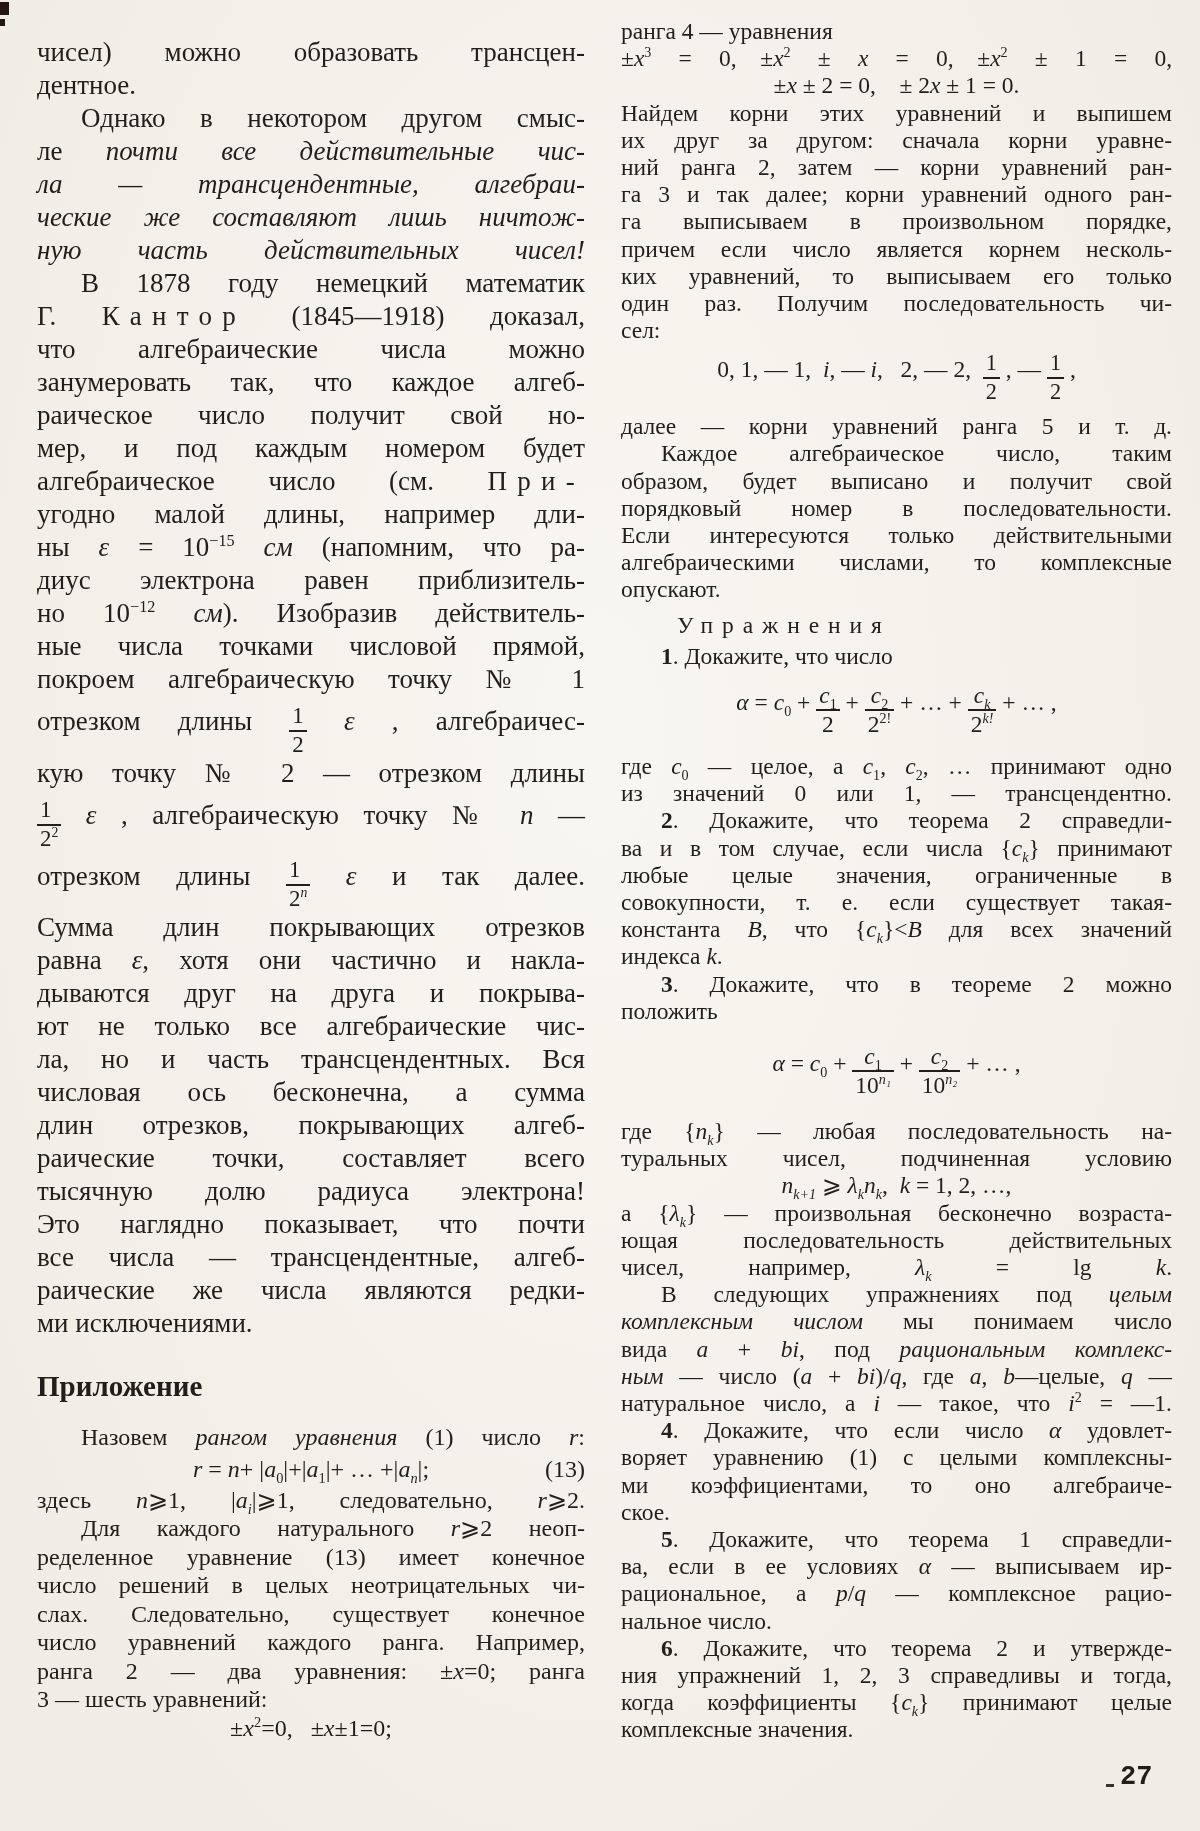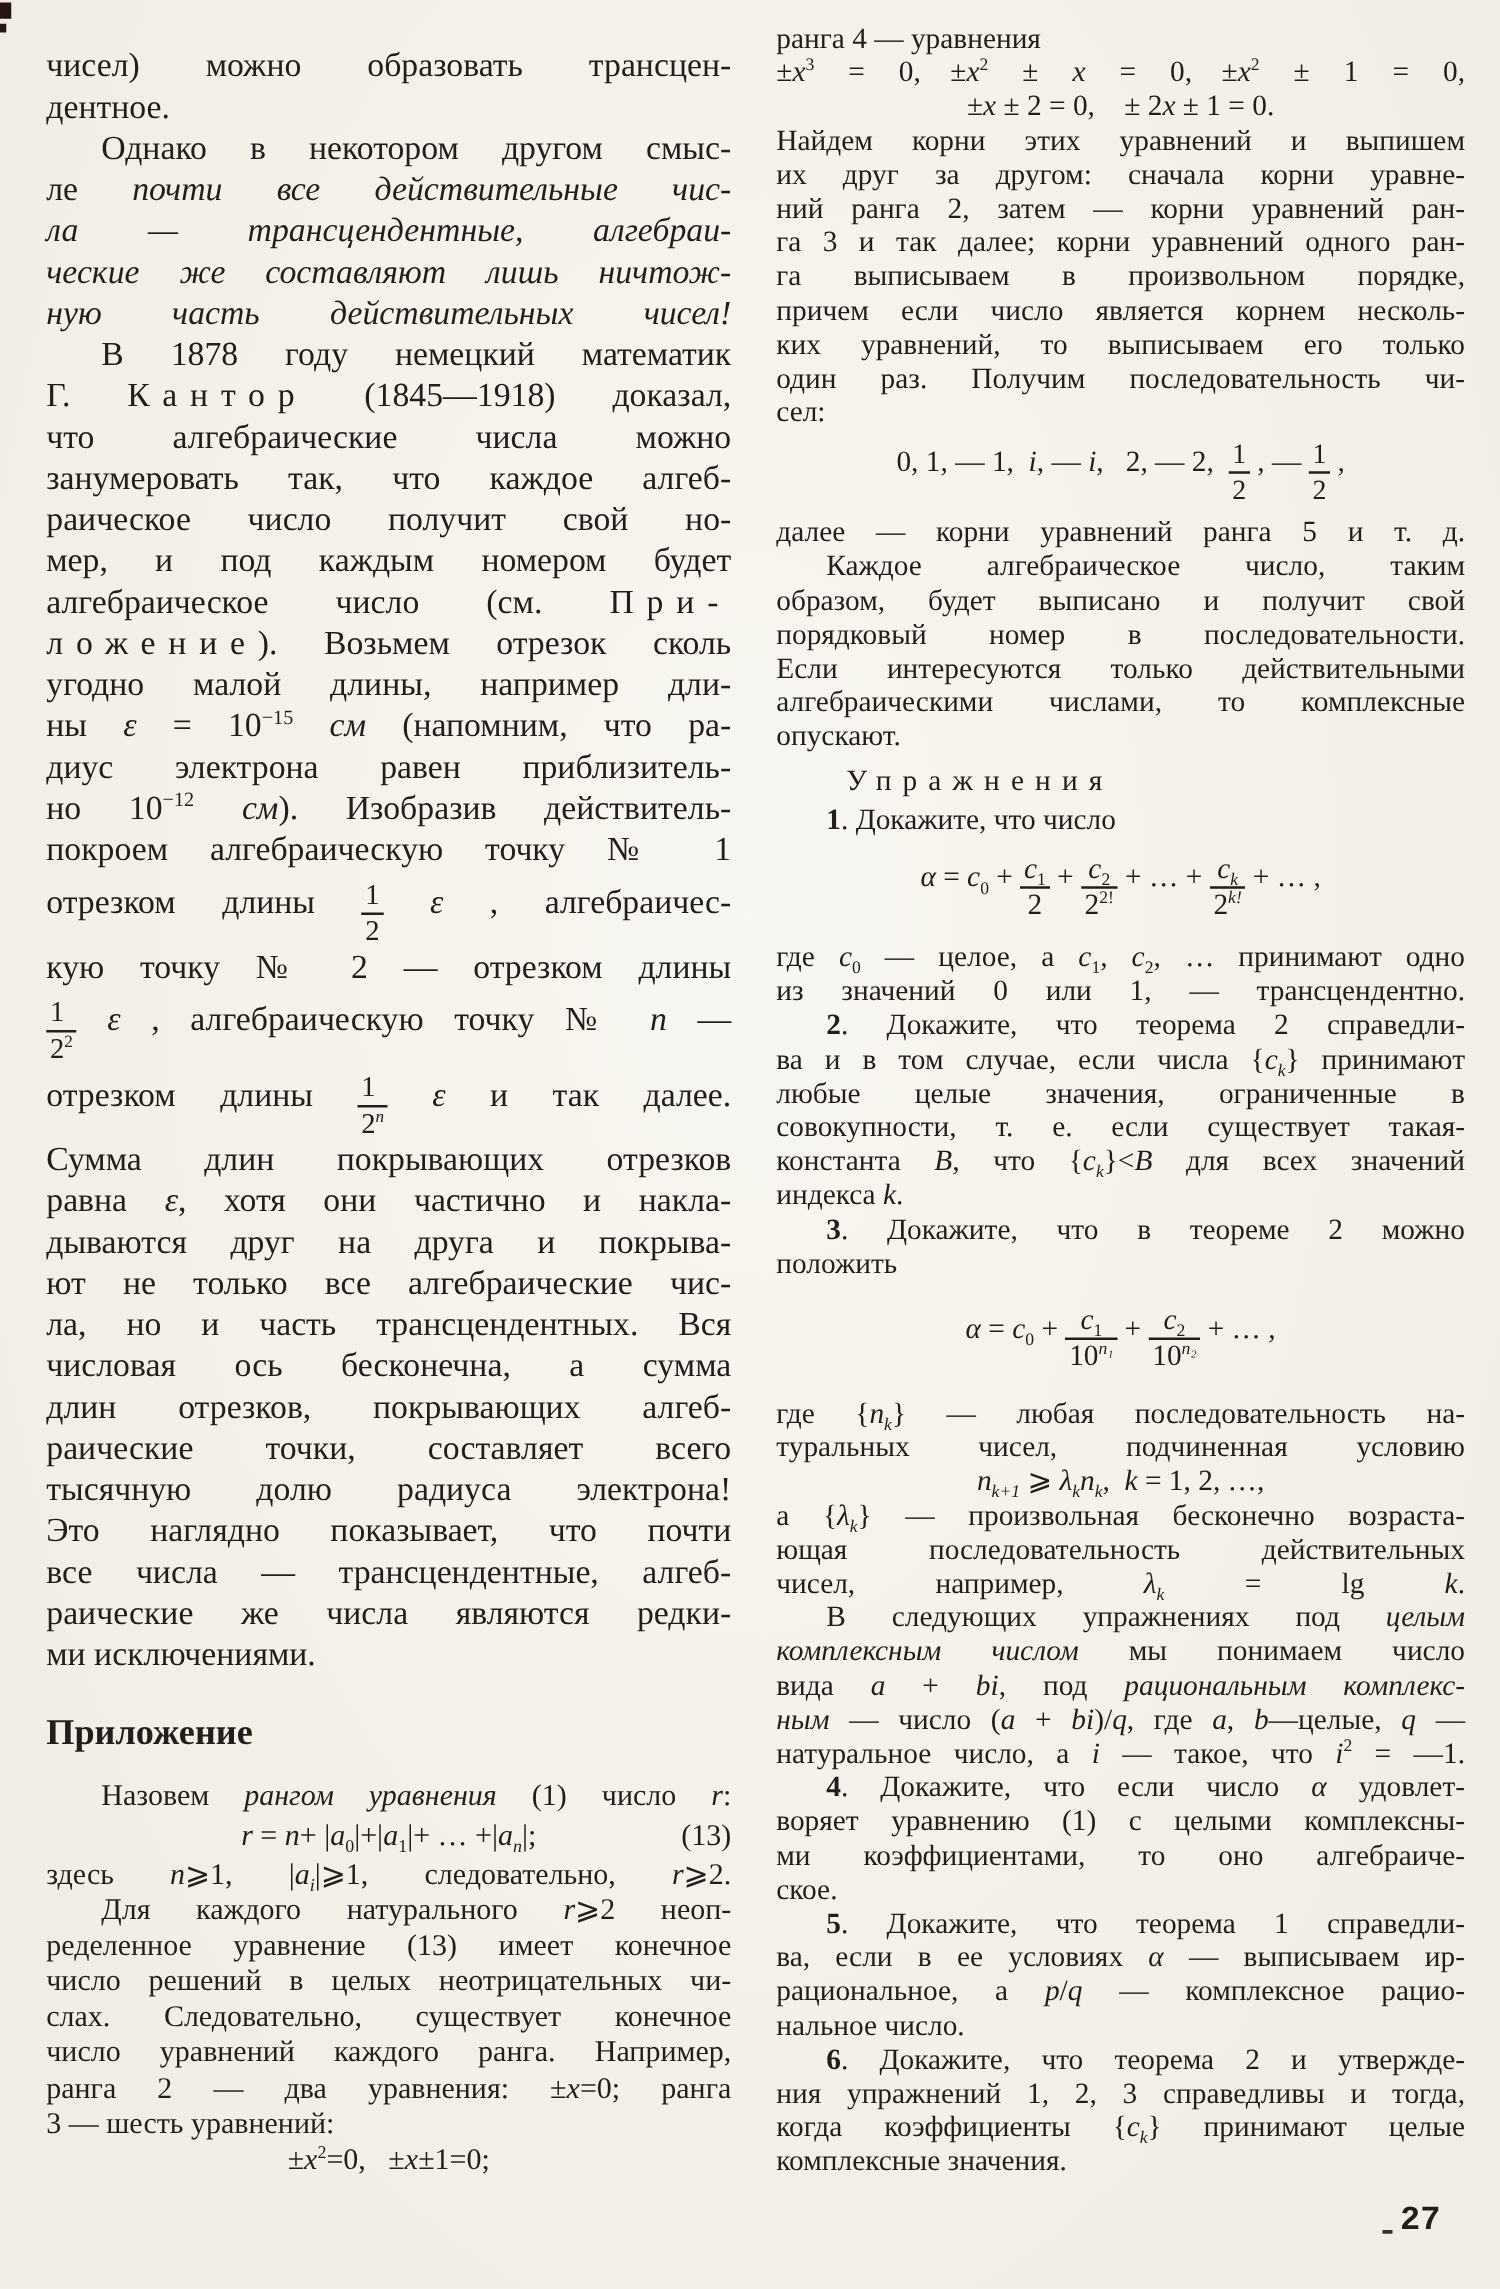--- a/index.html
+++ b/index.html
@@ -73,25 +73,25 @@
         <div class="ln j"><span class="it">ла — трансцендентные, алгебраи-</span></div>
         <div class="ln j"><span class="it">ческие же составляют лишь ничтож-</span></div>
         <div class="ln j"><span class="it">ную часть действительных чисел!</span></div>
         <div class="ln j ind"><span class="seg">В 1878 году немецкий математик</span></div>
         <div class="ln j"><span class="seg">Г. </span><span class="sp">Кантор</span><span class="seg"> (1845—1918) доказал,</span></div>
         <div class="ln j"><span class="seg">что алгебраические числа можно</span></div>
         <div class="ln j"><span class="seg">занумеровать так, что каждое алгеб-</span></div>
         <div class="ln j"><span class="seg">раическое число получит свой но-</span></div>
         <div class="ln j"><span class="seg">мер, и под каждым номером будет</span></div>
         <div class="ln j"><span class="seg">алгебраическое число (см. </span><span class="sp">При-</span></div>
-        <div class="ln j"><span class="sp">ложение</span><span class="seg">). Возьмем отрезок сколь</span></div>
         <div class="ln j"><span class="seg">угодно малой длины, например дли-</span></div>
         <div class="ln j"><span class="seg">ны </span><span class="mi">ε</span><span class="seg"> = 10</span><span class="sup">−15</span><span class="seg"> </span><span class="it">см</span><span class="seg"> (напомним, что ра-</span></div>
         <div class="ln j"><span class="seg">диус электрона равен приблизитель-</span></div>
         <div class="ln j"><span class="seg">но 10</span><span class="sup">−12</span><span class="seg"> </span><span class="it">см</span><span class="seg">). Изобразив действитель-</span></div>
+        <div class="ln j"><span class="seg">ные числа точками числовой прямой,</span></div>
         <div class="ln j"><span class="seg">покроем алгебраическую точку № 1</span></div>
         <div class="ln j frline"><span class="seg">отрезком длины </span><span class="fr"><span class="fn"><span class="seg">1</span></span><span class="fd"><span class="seg">2</span></span></span><span class="seg"> </span><span class="mi">ε</span><span class="seg"> , алгебраичес-</span></div>
         <div class="ln j"><span class="seg">кую точку № 2 — отрезком длины</span></div>
         <div class="ln j frline"><span class="fr"><span class="fn"><span class="seg">1</span></span><span class="fd"><span class="seg">2</span><span class="sup">2</span></span></span><span class="seg"> </span><span class="mi">ε</span><span class="seg"> , алгебраическую точку № </span><span class="mi">n</span><span class="seg"> —</span></div>
         <div class="ln j frline"><span class="seg">отрезком длины </span><span class="fr"><span class="fn"><span class="seg">1</span></span><span class="fd"><span class="seg">2</span><span class="sup mi">n</span></span></span><span class="seg"> </span><span class="mi">ε</span><span class="seg"> и так далее.</span></div>
         <div class="ln j"><span class="seg">Сумма длин покрывающих отрезков</span></div>
         <div class="ln j"><span class="seg">равна </span><span class="mi">ε</span><span class="seg">, хотя они частично и накла-</span></div>
         <div class="ln j"><span class="seg">дываются друг на друга и покрыва-</span></div>
         <div class="ln j"><span class="seg">ют не только все алгебраические чис-</span></div>
         <div class="ln j"><span class="seg">ла, но и часть трансцендентных. Вся</span></div>

